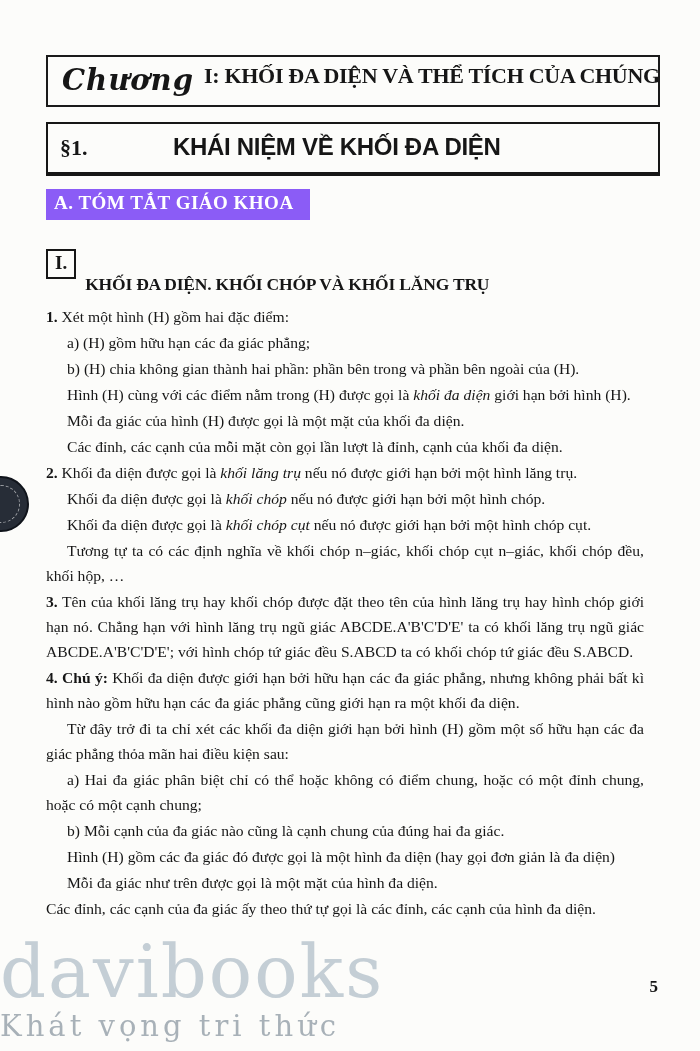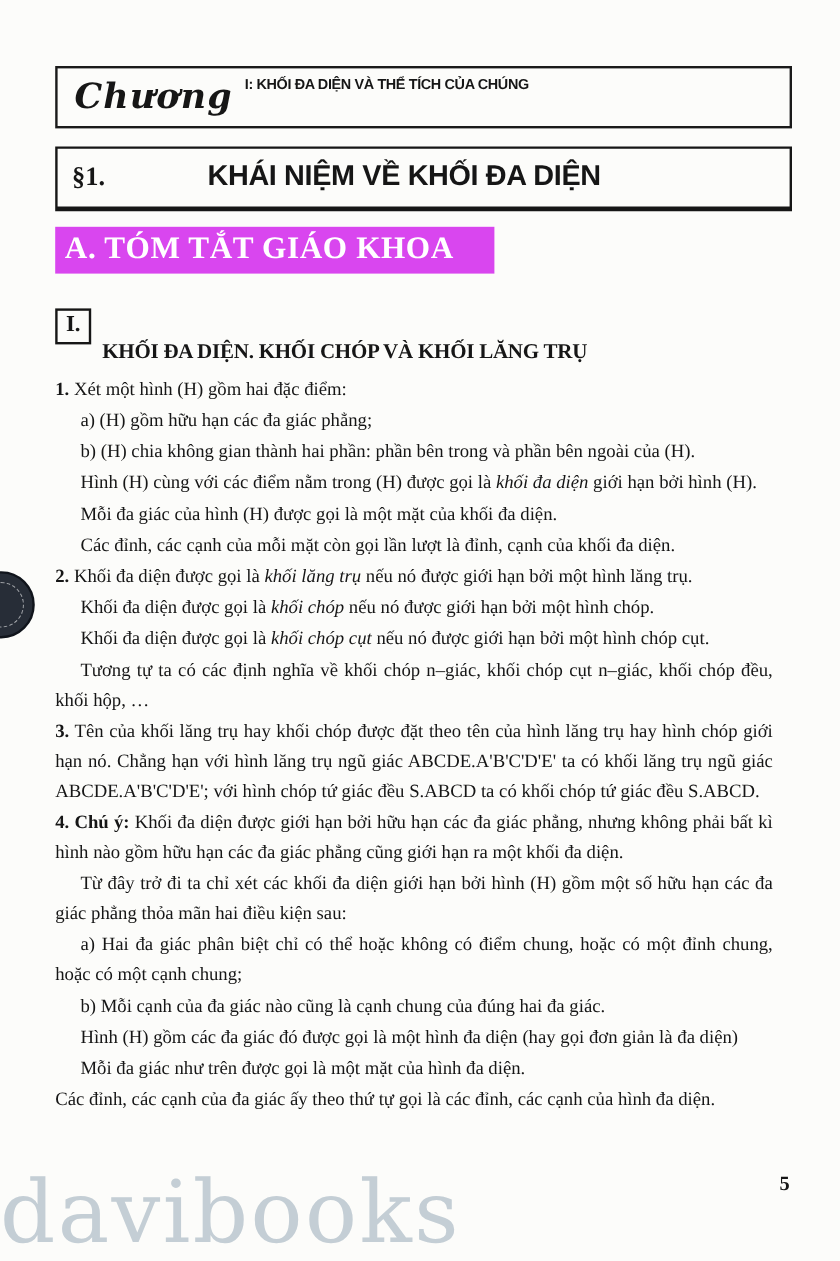--- a/index.html
+++ b/index.html
@@ -27,23 +27,23 @@
     gap: 10px;
   }
   .chapter-script {
     font-family: "DejaVu Serif", serif;
     font-style: italic;
     font-size: 29px;
     font-weight: 600;
     letter-spacing: 1px;
   }
   .chapter-rest {
-    font-family: Liberation Sans, sans-serif;
-    font-weight: bold;
-    font-size: 12px;
+    font-family: Liberation Serif, serif;
+    font-weight: bold;
+    font-size: 22px;
     letter-spacing: -0.3px;
     white-space: nowrap;
   }
   
   .section-box {
     margin-top: 15px;
     border: 2px solid #161616;
     border-bottom-width: 4px;
     padding: 9px 12px 11px 12px;
     display: flex;
@@ -59,26 +59,26 @@
     font-weight: bold;
     font-size: 24px;
     letter-spacing: -0.3px;
     margin: 0 auto;
     transform: translateX(-30px);
   }
   
   .part-bar {
     display: inline-block;
     margin-top: 13px;
-    background: #d946ef;
+    background: #8b5cf6;
     color: #ffffff;
     font-weight: bold;
-    font-size: 26px;
+    font-size: 19px;
     letter-spacing: 0.5px;
-    padding: 3px 34px 6px 8px;
+    padding: 3px 16px 6px 8px;
   }
   
   .subsection {
     margin-top: 13px;
     display: flex;
     align-items: center;
   }
   .roman-box {
     border: 2px solid #161616;
     font-weight: bold;
@@ -157,20 +157,21 @@
     border: 1px dashed rgba(255,255,255,0.55);
   }
 </style>
 </head>
 <body>
 
 <div class="page">
 
   <div class="watermark">
     <div class="wm-brand">davibooks</div>
+    <div class="wm-slogan">Khát vọng tri thức</div>
   </div>
 
   <div class="stamp"></div>
 
   <div class="content">
 
     <div class="chapter-box">
       <span class="chapter-script">Chương</span>
       <span class="chapter-rest">I: KHỐI ĐA DIỆN VÀ THỂ TÍCH CỦA CHÚNG</span>
     </div>

